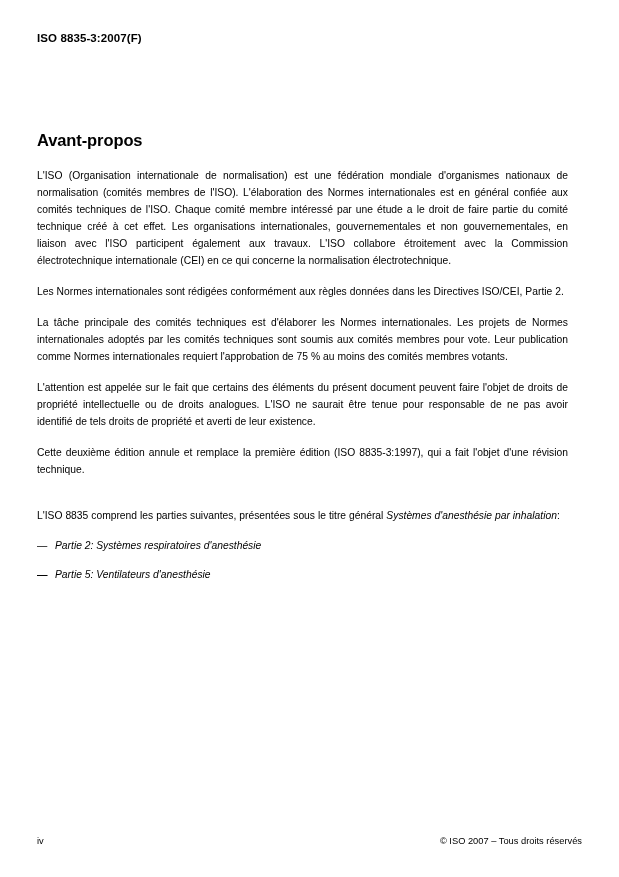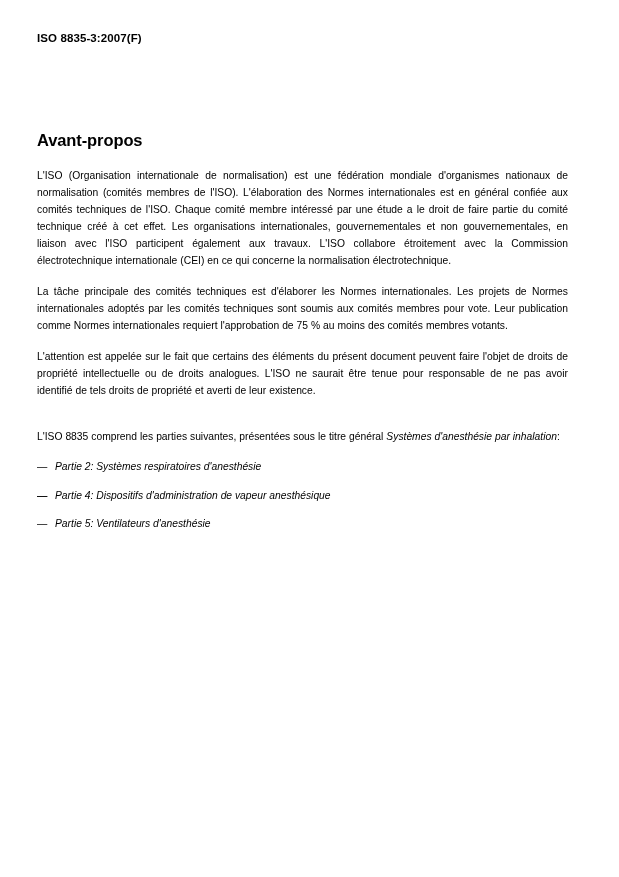--- a/index.html
+++ b/index.html
@@ -108,43 +108,48 @@
 <div class="page">
 
   <div class="doc-header">ISO 8835-3:2007(F)</div>
 
   <div class="content">
 
     <h1 class="section-title">Avant-propos</h1>
 
     <p class="para">L'ISO (Organisation internationale de normalisation) est une fédération mondiale d'organismes nationaux de normalisation (comités membres de l'ISO). L'élaboration des Normes internationales est en général confiée aux comités techniques de l'ISO. Chaque comité membre intéressé par une étude a le droit de faire partie du comité technique créé à cet effet. Les organisations internationales, gouvernementales et non gouvernementales, en liaison avec l'ISO participent également aux travaux. L'ISO collabore étroitement avec la Commission électrotechnique internationale (CEI) en ce qui concerne la normalisation électrotechnique.</p>
 
+    <p class="para">Les Normes internationales sont rédigées conformément aux règles données dans les Directives ISO/CEI, Partie 2.</p>
 
     <p class="para">La tâche principale des comités techniques est d'élaborer les Normes internationales. Les projets de Normes internationales adoptés par les comités techniques sont soumis aux comités membres pour vote. Leur publication comme Normes internationales requiert l'approbation de 75 % au moins des comités membres votants.</p>
 
     <p class="para">L'attention est appelée sur le fait que certains des éléments du présent document peuvent faire l'objet de droits de propriété intellectuelle ou de droits analogues. L'ISO ne saurait être tenue pour responsable de ne pas avoir identifié de tels droits de propriété et averti de leur existence.</p>
 
 
+    <p class="para">Cette deuxième édition annule et remplace la première édition (ISO 8835-3:1997), qui a fait l'objet d'une révision technique.</p>
 
     <p class="para last-para"><span>L'ISO 8835 comprend les parties suivantes, présentées sous le titre général </span><span class="it">Systèmes d'anesthésie par inhalation</span><span>:</span></p>
 
     <ul class="parts-list">
       <li class="part-item">
         <span class="dash">—</span>
         <span class="part-text">Partie 2: Systèmes respiratoires d'anesthésie</span>
       </li>
       <li class="part-item">
         <span class="dash">—</span>
       </li>
       <li class="part-item">
         <span class="dash">—</span>
-        <span class="part-text">Partie 4: Dispositifs d'administration de vapeur anesthésique</span>
       </li>
       <li class="part-item">
         <span class="dash">—</span>
         <span class="part-text">Partie 5: Ventilateurs d'anesthésie</span>
       </li>
     </ul>
 
   </div>
 
+  <div class="footer">
+    <span class="footer-page">iv</span>
+    <span class="footer-copyright">© ISO 2007 – Tous droits réservés</span>
+  </div>
 
 </div>
 
 </body></html>

